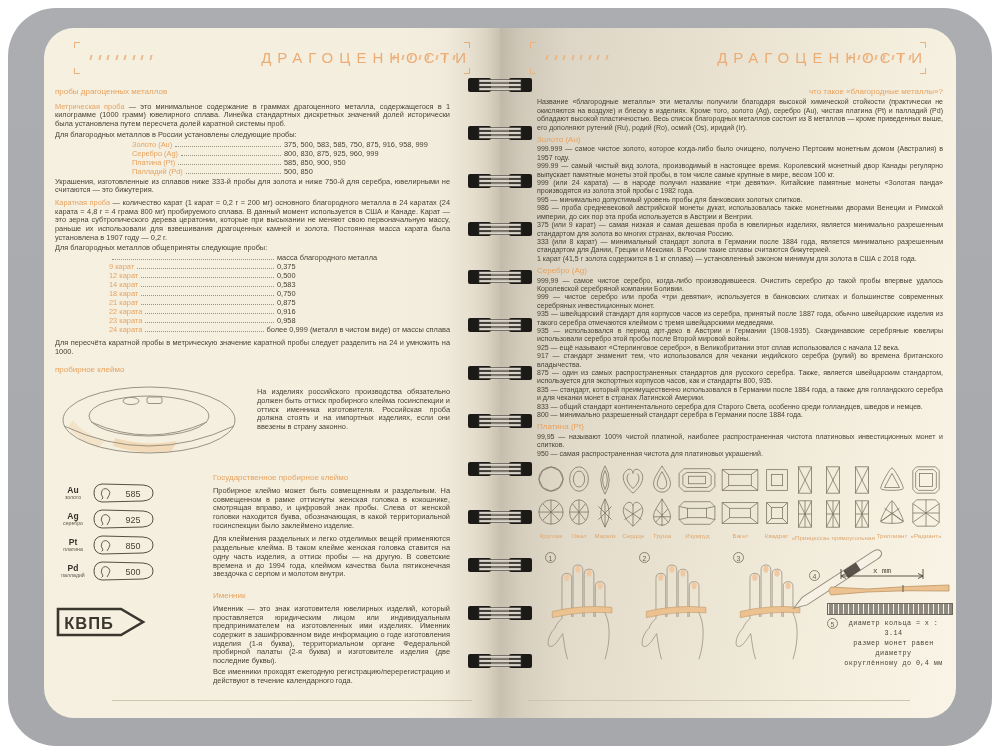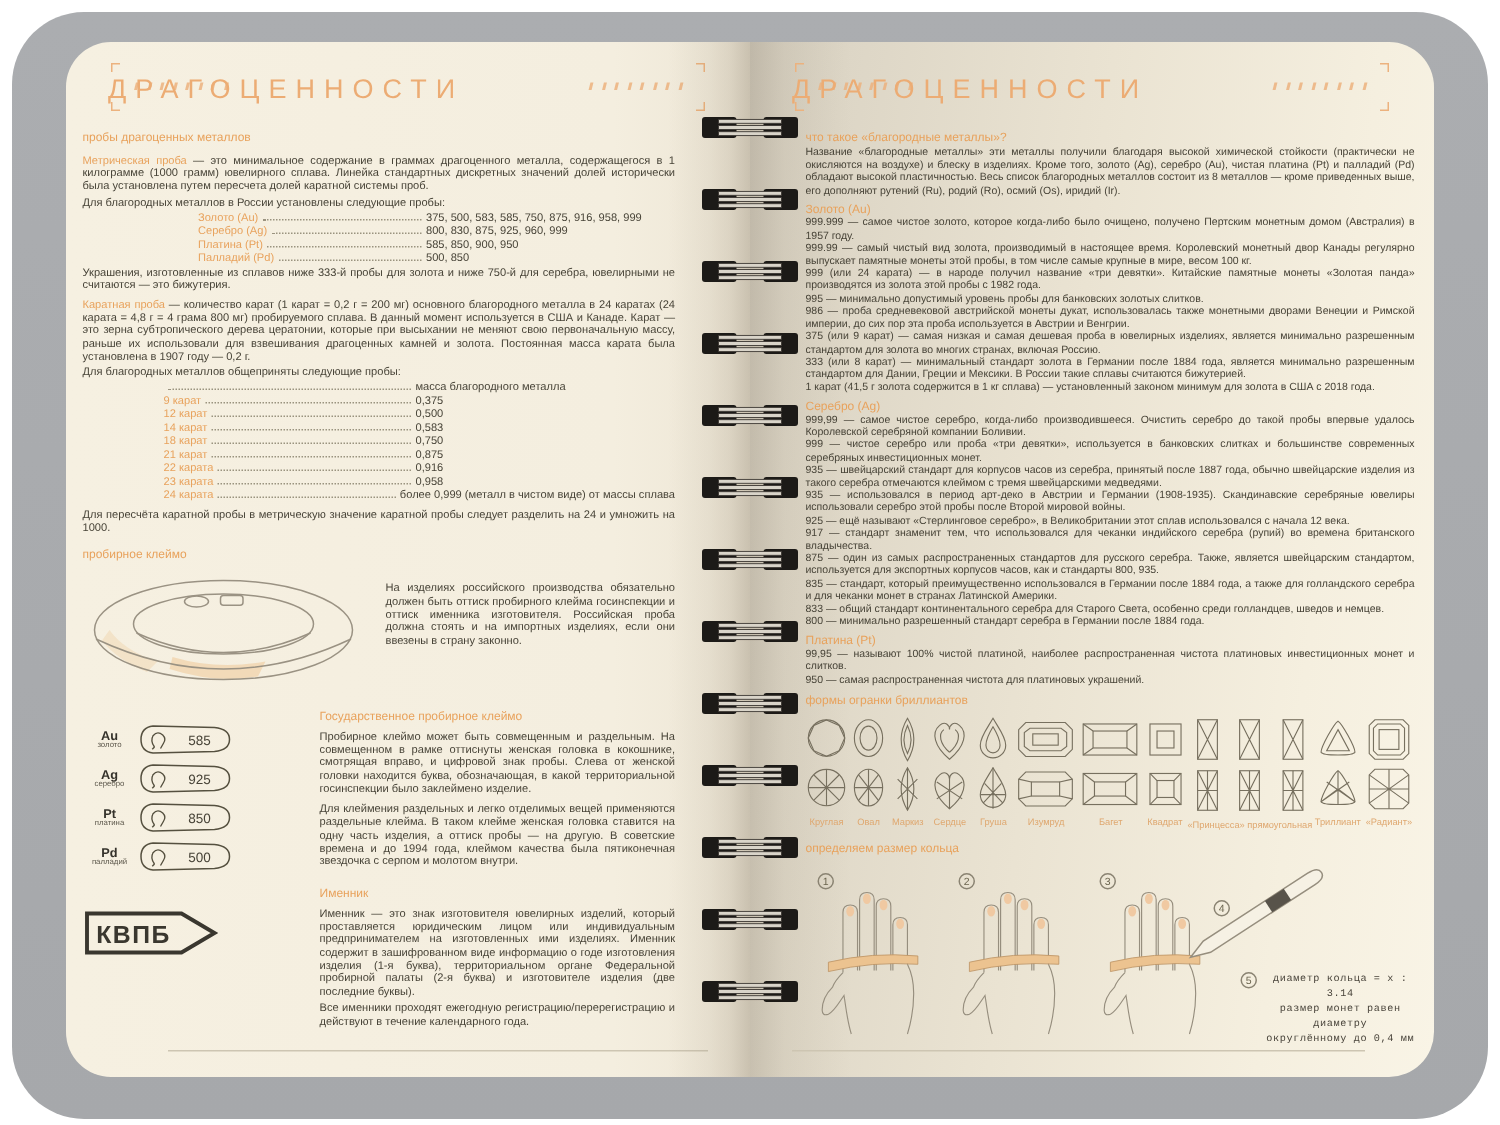--- a/index.html
+++ b/index.html
@@ -7,33 +7,33 @@
   .cover { position:absolute; left:8px; top:8px; width:984px; height:738px; background:linear-gradient(180deg,#abadb0,#a6a8ab); border-radius:48px; }
   .page { position:absolute; top:28px; width:456px; height:690px; overflow:hidden; }
   .page-left  { left:44px;  border-radius:30px 0 0 30px; background:linear-gradient(90deg,#f6f0e1 0%,#f4eedf 80%,#efe8d8 94%,#e4dccb 100%); }
   .page-right { left:500px; border-radius:0 30px 30px 0; background:linear-gradient(97deg,#d5cebf 0%,#ddd6c6 12%,#eae3d2 45%,#f5efdf 78%,#f9f4e6 100%); }
   .page-left::after, .page-right::before { content:""; position:absolute; inset:0; pointer-events:none; border-radius:inherit; }
   .page-left::after  { background:linear-gradient(90deg, transparent 88%, rgba(100,88,66,.10) 97%, rgba(80,68,50,.18) 100%); }
   .page-right::before{ background:linear-gradient(90deg, rgba(80,68,50,.16) 0%, rgba(100,88,66,.07) 5%, transparent 15%); }
 
   
   .hdr { position:relative; margin:14px 28px 0 28px; height:34px; }
-  .hdr-title { position:absolute; left:0; right:0; top:7px; text-align:left; font-size:18px; letter-spacing:6px; color:#ecac74; font-weight:400; }
+  .hdr-title { position:absolute; left:0; right:0; top:7px; text-align:right; font-size:15px; letter-spacing:6px; color:#ecac74; font-weight:400; }
   .ticks { position:absolute; top:13px; display:flex; gap:7px; }
   .ticks span { width:1.5px; height:5px; background:#ecb27e; transform:skewX(-14deg); opacity:.85; }
   .ticks-l { left:18px; } .ticks-r { right:18px; }
   .cb { position:absolute; width:6px; height:6px; }
   .cb-tl { left:2px; top:0; border-left:1.4px solid #ecb27e; border-top:1.4px solid #ecb27e; }
   .cb-bl { left:2px; bottom:2px; border-left:1.4px solid #ecb27e; border-bottom:1.4px solid #ecb27e; }
   .cb-tr { right:2px; top:0; border-right:1.4px solid #ecb27e; border-top:1.4px solid #ecb27e; }
   .cb-br { right:2px; bottom:2px; border-right:1.4px solid #ecb27e; border-bottom:1.4px solid #ecb27e; }
 
   .olabel { font-size:8px; color:#e8a25c; }
   .olead  { color:#e8a25c; }
-  .r { }
+  .r { text-align:right; }
 
   
   .lcol { position:absolute; left:11px; top:60px; width:395px; font-size:7.4px; line-height:8.7px; color:#474337; text-align:justify; }
   .lcol p { margin-bottom:2px; }
   .lrow { display:flex; line-height:9px; }
   .lrow .nm { color:#e8a25c; white-space:nowrap; }
   .lrow .dots { flex:1; border-bottom:1px dotted #9a937f; margin:0 3px 2px 3px; }
   .lrow .val { white-space:nowrap; text-align:left; }
   .metal-rows .lrow { padding-left:77px; }
   .metal-rows .head-cell { width:152px; display:flex; }
@@ -435,21 +435,20 @@
         <p class="item">917 — стандарт знаменит тем, что использовался для чеканки индийского серебра (рупий) во времена британского владычества.</p>
         <p class="item">875 — один из самых распространенных стандартов для русского серебра. Также, является швейцарским стандартом, используется для экспортных корпусов часов, как и стандарты 800, 935.</p>
         <p class="item">835 — стандарт, который преимущественно использовался в Германии после 1884 года, а также для голландского серебра и для чеканки монет в странах Латинской Америки.</p>
         <p class="item">833 — общий стандарт континентального серебра для Старого Света, особенно среди голландцев, шведов и немцев.</p>
         <p class="item">800 — минимально разрешенный стандарт серебра в Германии после 1884 года.</p>
       <div class="olabel sect-h">Платина (Pt)</div>
       <p class="item">99,95 — называют 100% чистой платиной, наиболее распространенная чистота платиновых инвестиционных монет и слитков.</p>
         <p class="item">950 — самая распространенная чистота для платиновых украшений.</p>
     </div>
 
-    <div class="olabel r" style="margin-top:5px">формы огранки бриллиантов</div>
 
     <div class="cuts-grid">
       <div class="cut">
         <svg class="ci" width="28" height="32" viewBox="0 0 30 34">
             <circle cx="15" cy="16" r="13"></circle>
             <path d="M15,3 L24,7 28,16 24,25 15,29 6,25 2,16 6,7 Z"></path>
           </svg>
         <svg class="ci" width="28" height="32" viewBox="0 0 30 34">
             <circle cx="15" cy="16" r="13"></circle>
             <path d="M15,3 V29 M2,16 H28 M6,7 L24,25 M24,7 L6,25"></path>
@@ -587,21 +586,20 @@
             <rect x="10" y="10" width="14" height="14"></rect>
           </svg>
         <svg class="ci" width="34" height="32" viewBox="0 0 34 34">
             <path d="M7,3 H27 L31,7 V27 L27,31 H7 L3,27 V7 Z"></path>
             <path d="M3,7 L31,27 M31,7 L3,27 M17,3 V31 M3,17 H31"></path>
           </svg>
         <div class="clabel">«Радиант»</div>
       </div>
     </div>
 
-    <div class="olabel r" style="margin-top:8px">определяем размер кольца</div>
 
     <div class="hands">
       <span class="cnum" style="left:8px;top:8px">1</span>
       <svg class="handsvg" style="left:0">
           <use href="#handsym"></use>
         </svg>
 
       <span class="cnum" style="left:102px;top:8px">2</span>
       <svg class="handsvg" style="left:94px">
           <use href="#handsym"></use>
@@ -612,20 +610,36 @@
           <use href="#handsym"></use>
         </svg>
       <svg class="pen" viewBox="0 0 130 86">
         <g transform="translate(38,66) rotate(-33)">
           <path d="M0,5 L13,0.5 H96 Q104,0.5 104,5 Q104,9.5 96,9.5 H13 Z" fill="#f6f1e4" stroke="#968e7e" stroke-width="1"></path>
           <rect x="62" y="0.5" width="15" height="9" fill="#58534a"></rect>
         </g>
       </svg>
 
       <span class="cnum" style="left:272px;top:26px">4</span>
+      <div class="step4">
+        <svg width="126" height="14" viewBox="0 0 126 14">
+          <g stroke="#474337" stroke-width="0.9" fill="none">
+            <line x1="14" y1="10" x2="96" y2="10"></line>
+            <line x1="14" y1="3" x2="14" y2="13"></line>
+              <line x1="96" y1="3" x2="96" y2="13"></line>
+            <path d="M14,10 l5,-2.5 M14,10 l5,2.5 M96,10 l-5,-2.5 M96,10 l-5,2.5"></path>
+          </g>
+          <text x="55" y="7" font-size="7.5" fill="#474337" text-anchor="middle" font-family="Liberation Mono, monospace">x mm</text>
+        </svg>
+        <svg width="126" height="16" viewBox="0 0 126 16">
+          <path d="M4,5 Q0,8 4,13 L40,10 Q80,8 122,9 L122,3 Q80,4 40,7 Z" fill="#ecc390" stroke="#bd9464" stroke-width="0.8"></path>
+          <line x1="76" y1="3" x2="76" y2="10" stroke="#55503f" stroke-width="0.9"></line>
+        </svg>
+        <div class="ruler"></div>
+      </div>
 
       <div class="step5">
         <span class="cnum" style="position:static;flex:0 0 auto">5</span>
         <div class="formula">
           <div>диаметр кольца = x : 3.14</div>
           <div>размер монет равен диаметру</div>
           <div>округлённому до 0,4 мм</div>
         </div>
       </div>
     </div>

